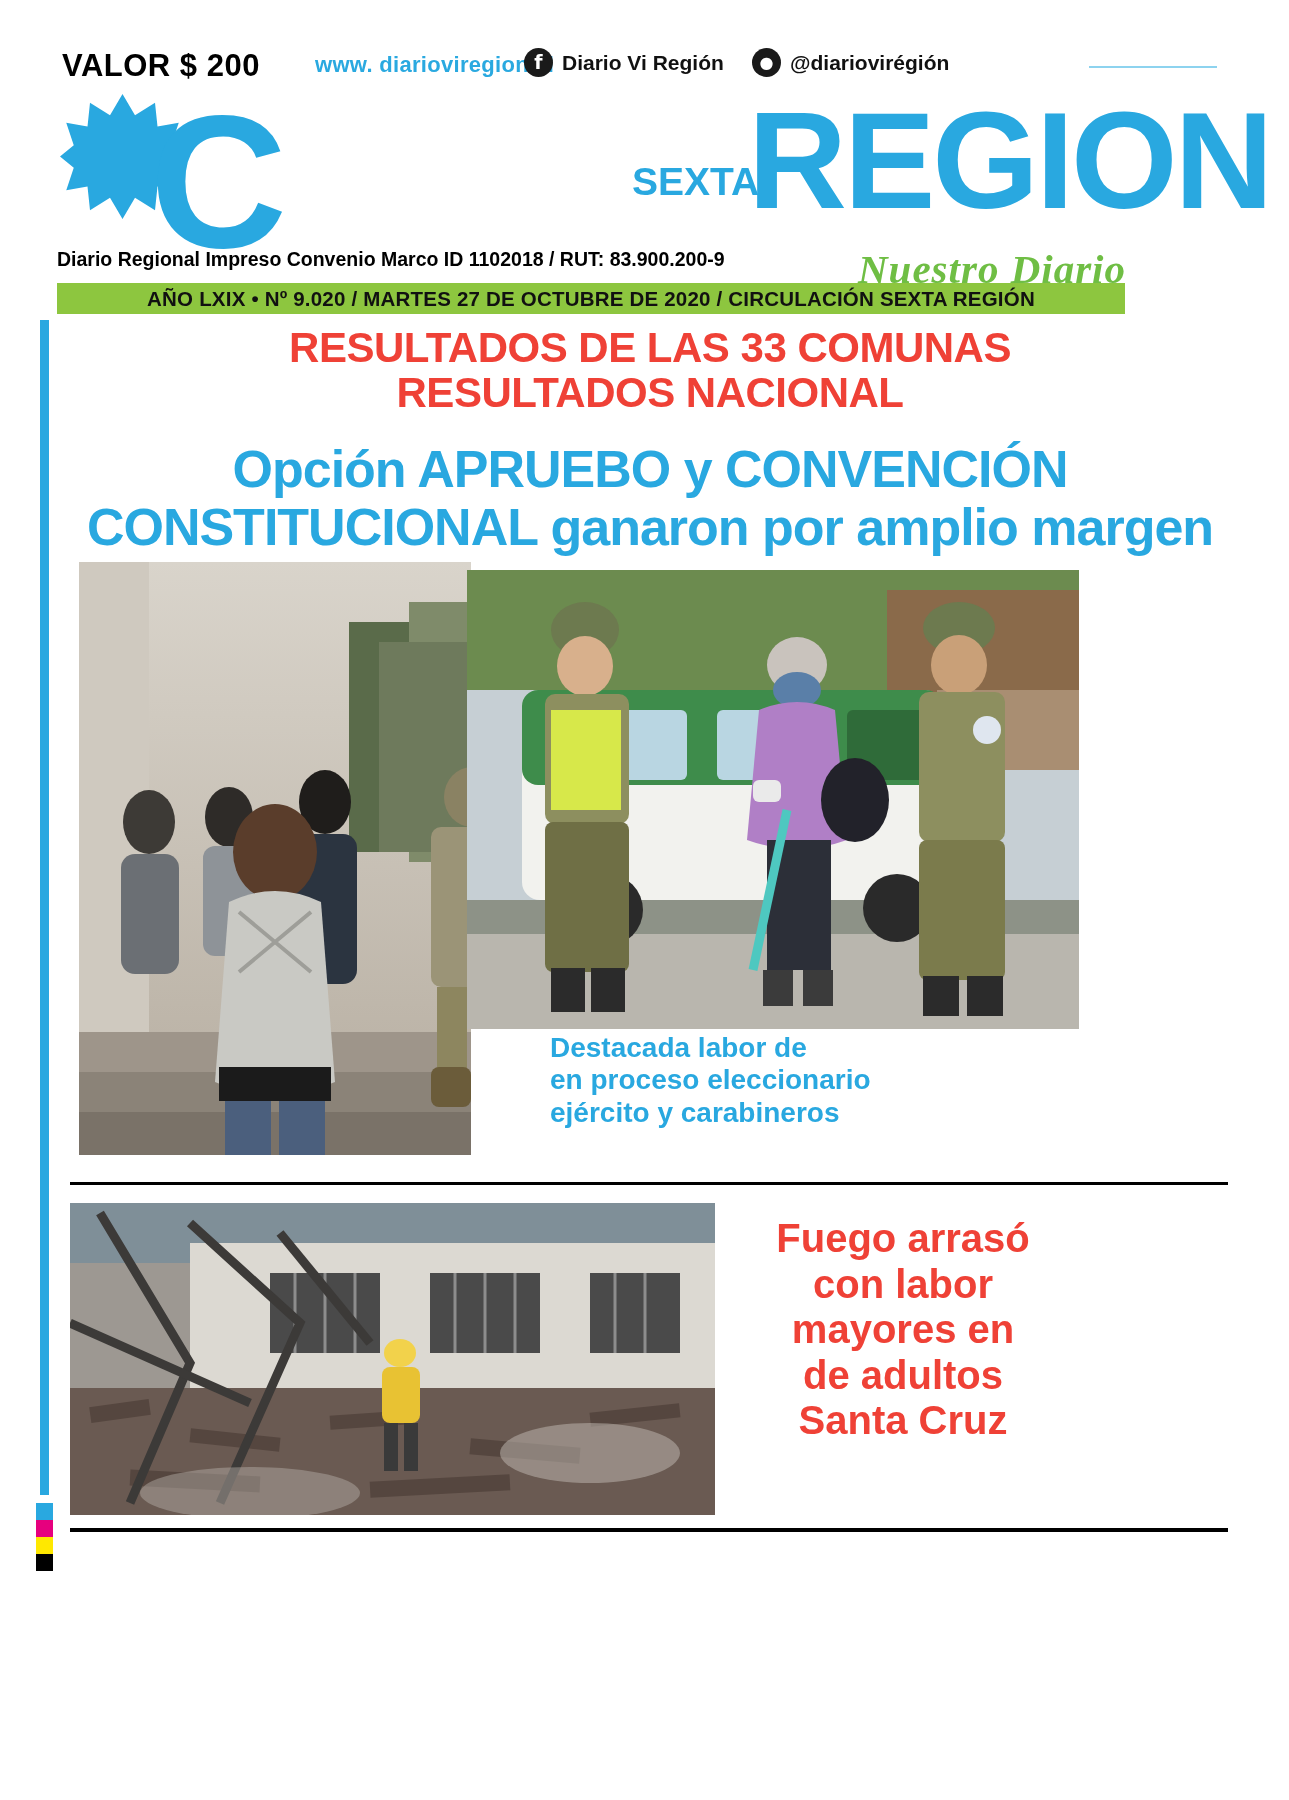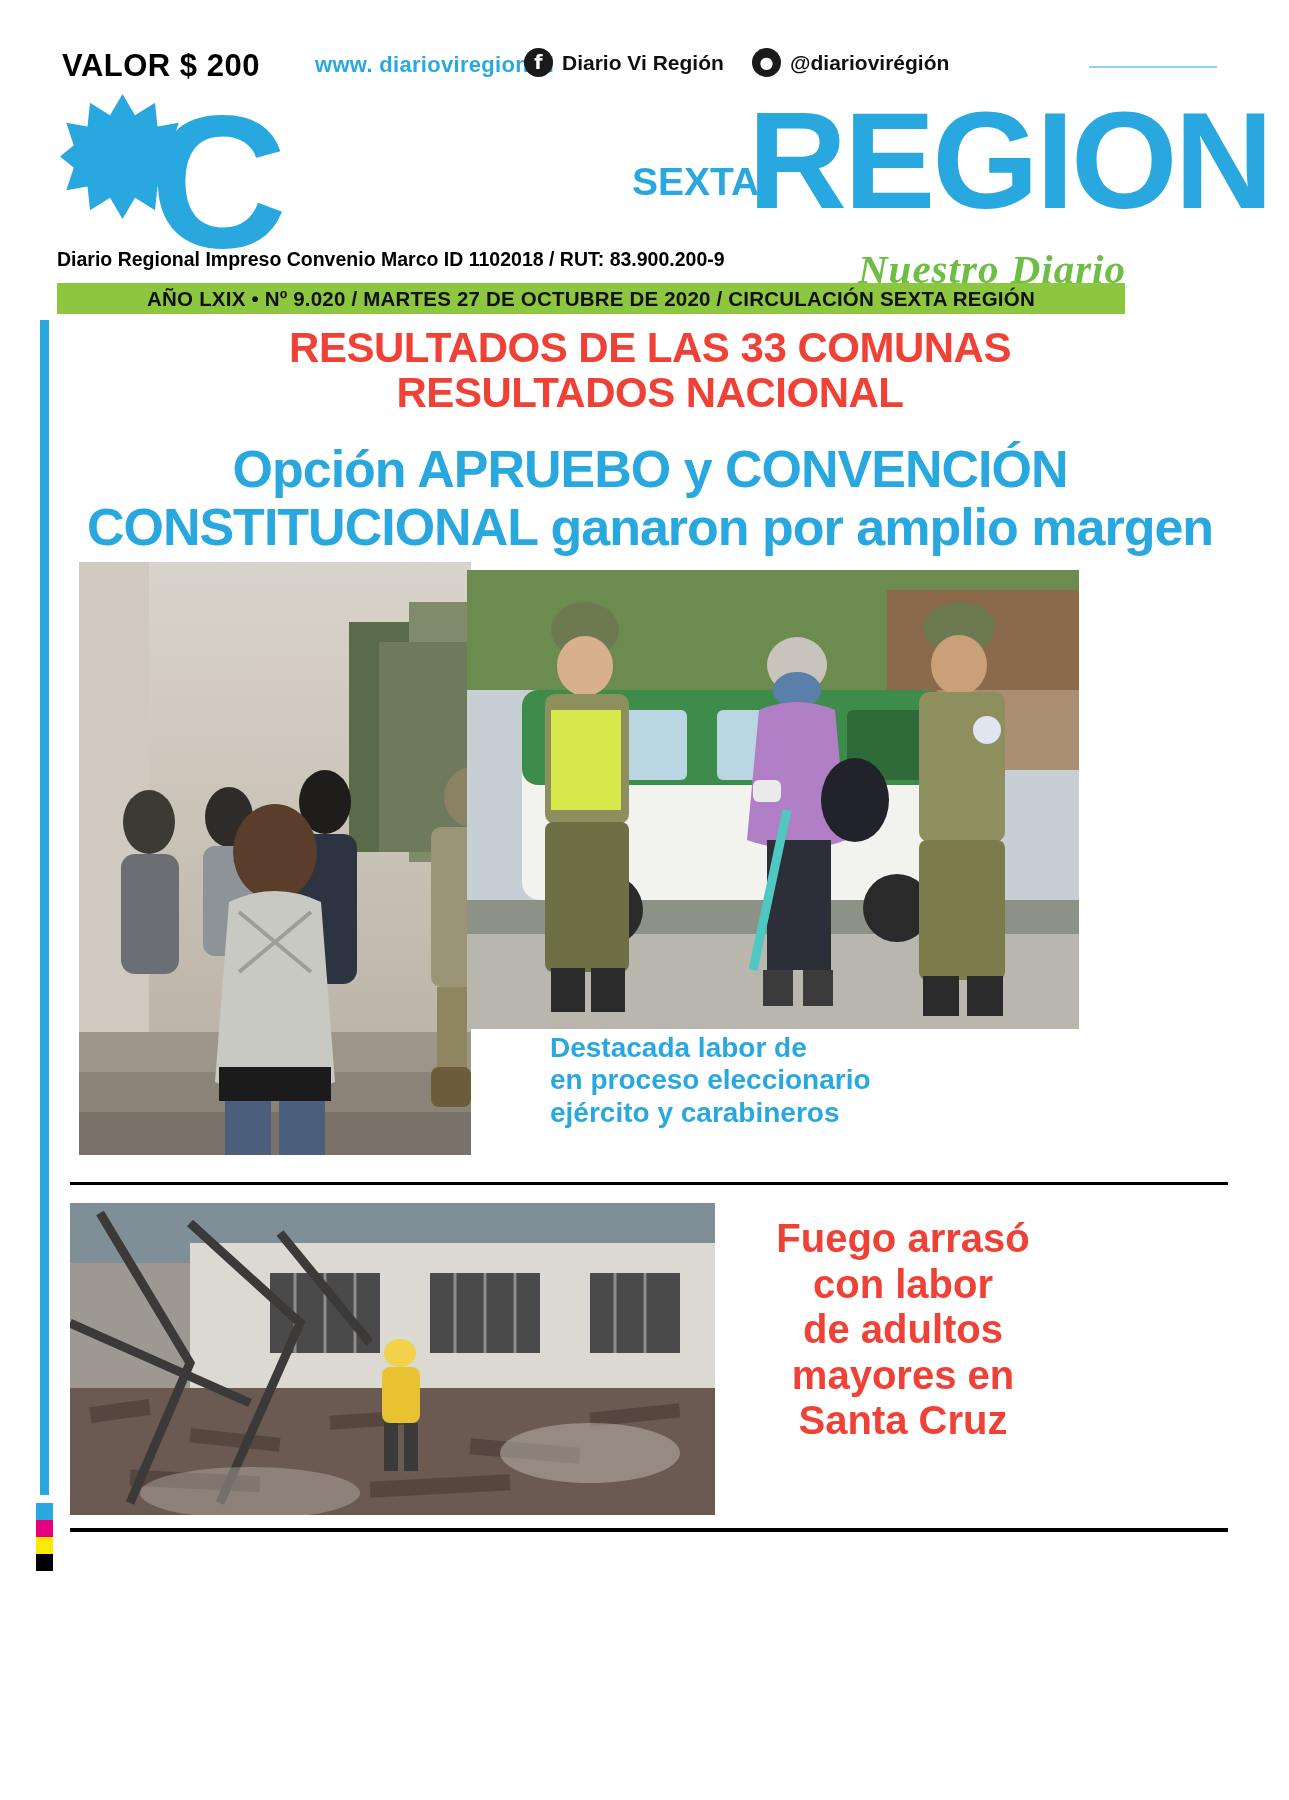--- a/index.html
+++ b/index.html
@@ -447,18 +447,18 @@
     <rect x="334" y="220" width="14" height="48" fill="#3a3a3a"></rect>
 
     <ellipse cx="520" cy="250" rx="90" ry="30" fill="#b9b2ab" opacity="0.55"></ellipse>
     <ellipse cx="180" cy="290" rx="110" ry="26" fill="#b9b2ab" opacity="0.45"></ellipse>
   </svg>
 </div>
 
 <div class="cap-red">
   <div>Fuego arrasó</div>
   <div>con labor</div>
+  <div>mayores en</div>
   <div>de adultos</div>
-  <div>mayores en</div>
   <div>Santa Cruz</div>
 </div>
 
 <div class="bottom-rule"></div>
 
 </body></html>

